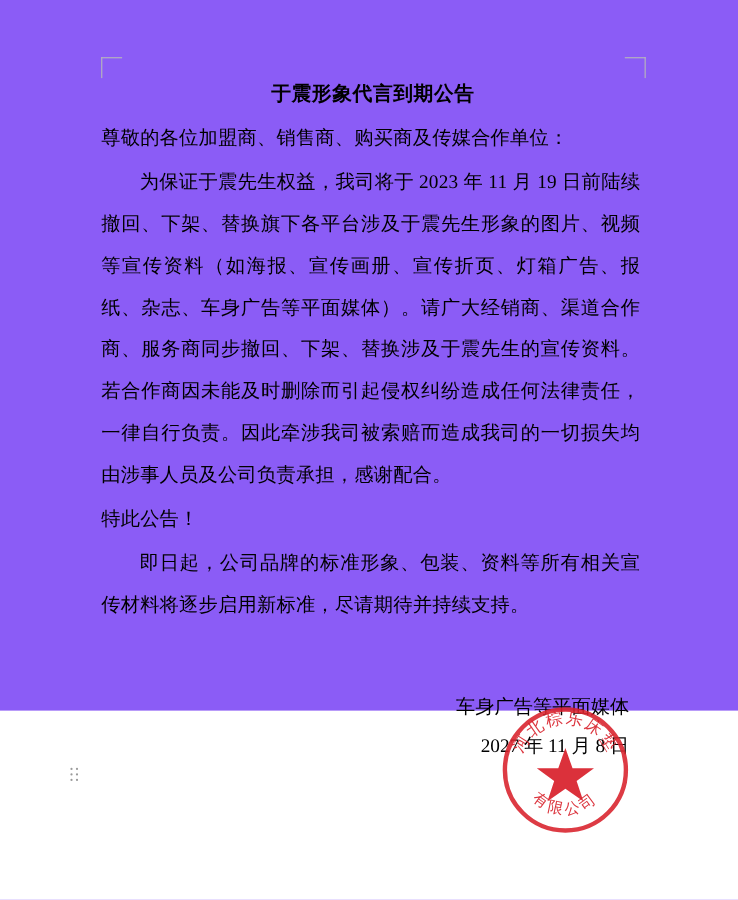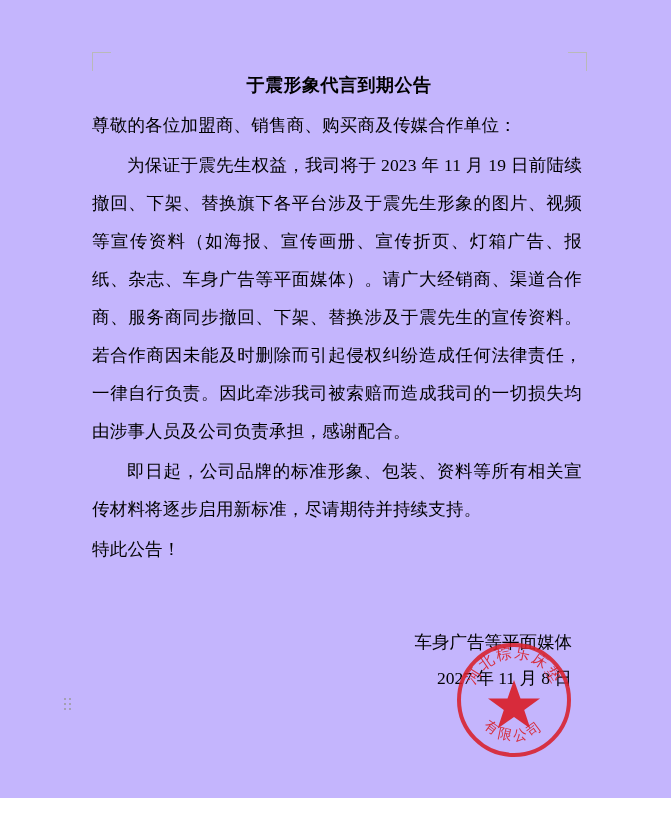--- a/index.html
+++ b/index.html
@@ -12,22 +12,22 @@
     background: #ffffff;
     font-family: "Liberation Serif", "DejaVu Serif", serif;
     position: relative;
     overflow: hidden;
   }
 
   .page {
     position: absolute;
     left: 0; top: 0;
     width: 671px;
-    height: 798px;
-    background: #c4b5fd;
+    height: 646px;
+    background: #8b5cf6;
   }
 
   
   .mark {
     position: absolute;
     background: transparent;
   }
   .mark-tl {
     left: 92px; top: 52px;
     width: 18px; height: 18px;
@@ -144,23 +144,23 @@
 
   <div class="content">
 
     <h1 class="doc-title">于震形象代言到期公告</h1>
 
     <p class="para noindent">尊敬的各位加盟商、销售商、购买商及传媒合作单位：</p>
 
 
     <p class="para indent">为保证于震先生权益，我司将于 2023 年 11 月 19 日前陆续撤回、下架、替换旗下各平台涉及于震先生形象的图片、视频等宣传资料（如海报、宣传画册、宣传折页、灯箱广告、报纸、杂志、车身广告等平面媒体）。请广大经销商、渠道合作商、服务商同步撤回、下架、替换涉及于震先生的宣传资料。若合作商因未能及时删除而引起侵权纠纷造成任何法律责任，一律自行负责。因此牵涉我司被索赔而造成我司的一切损失均由涉事人员及公司负责承担，感谢配合。</p>
 
+    <p class="para noindent announce-line">特此公告！</p>
+
     <p class="para indent">即日起，公司品牌的标准形象、包装、资料等所有相关宣传材料将逐步启用新标准，尽请期待并持续支持。</p>
-
-    <p class="para noindent announce-line">特此公告！</p>
 
     <div class="signature">
       <div>车身广告等平面媒体</div>
       <div>2027 年 11 月 8 日</div>
     </div>
 
   </div>
 
   <div class="seal">
     <svg width="124" height="124" viewBox="0 0 124 124" xmlns="http://www.w3.org/2000/svg">

